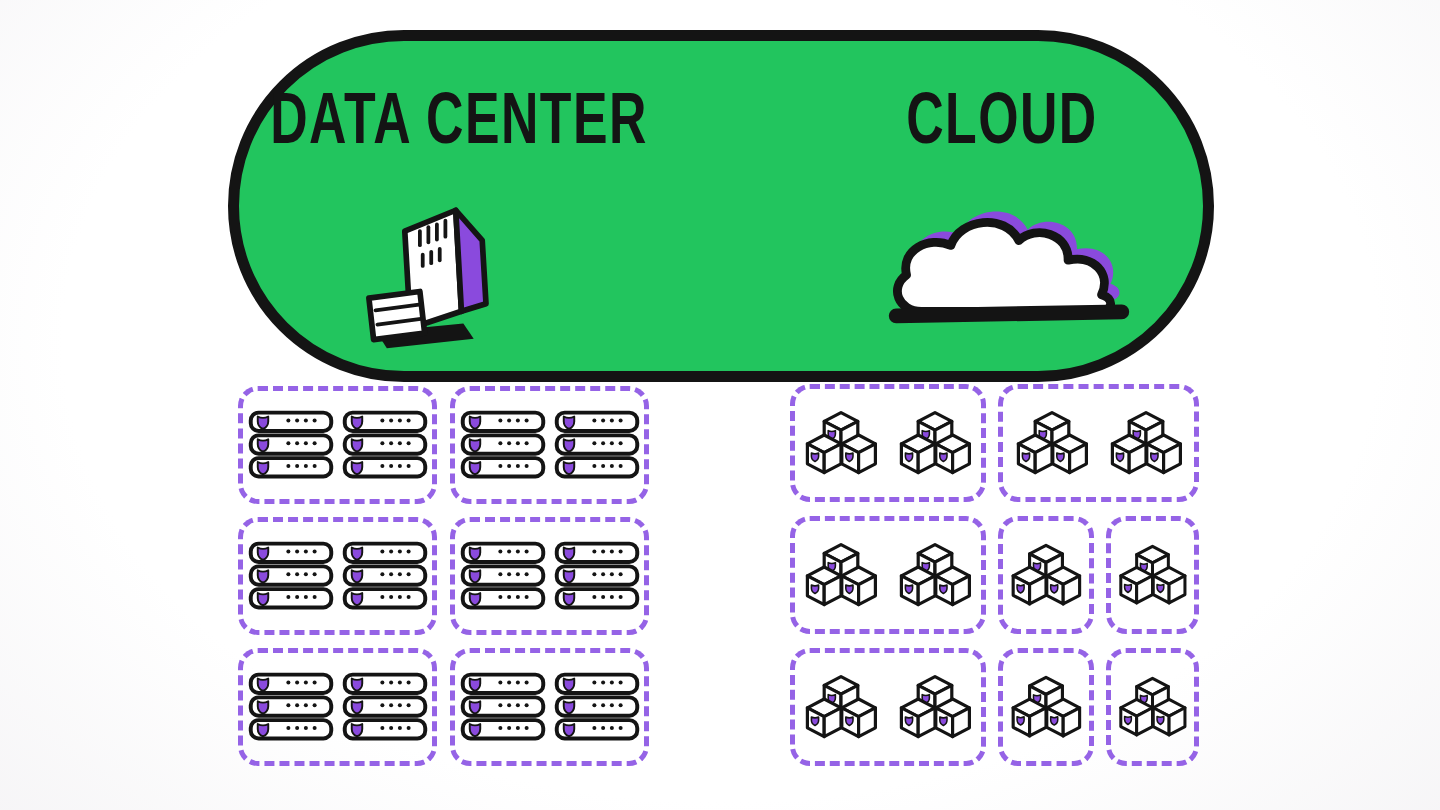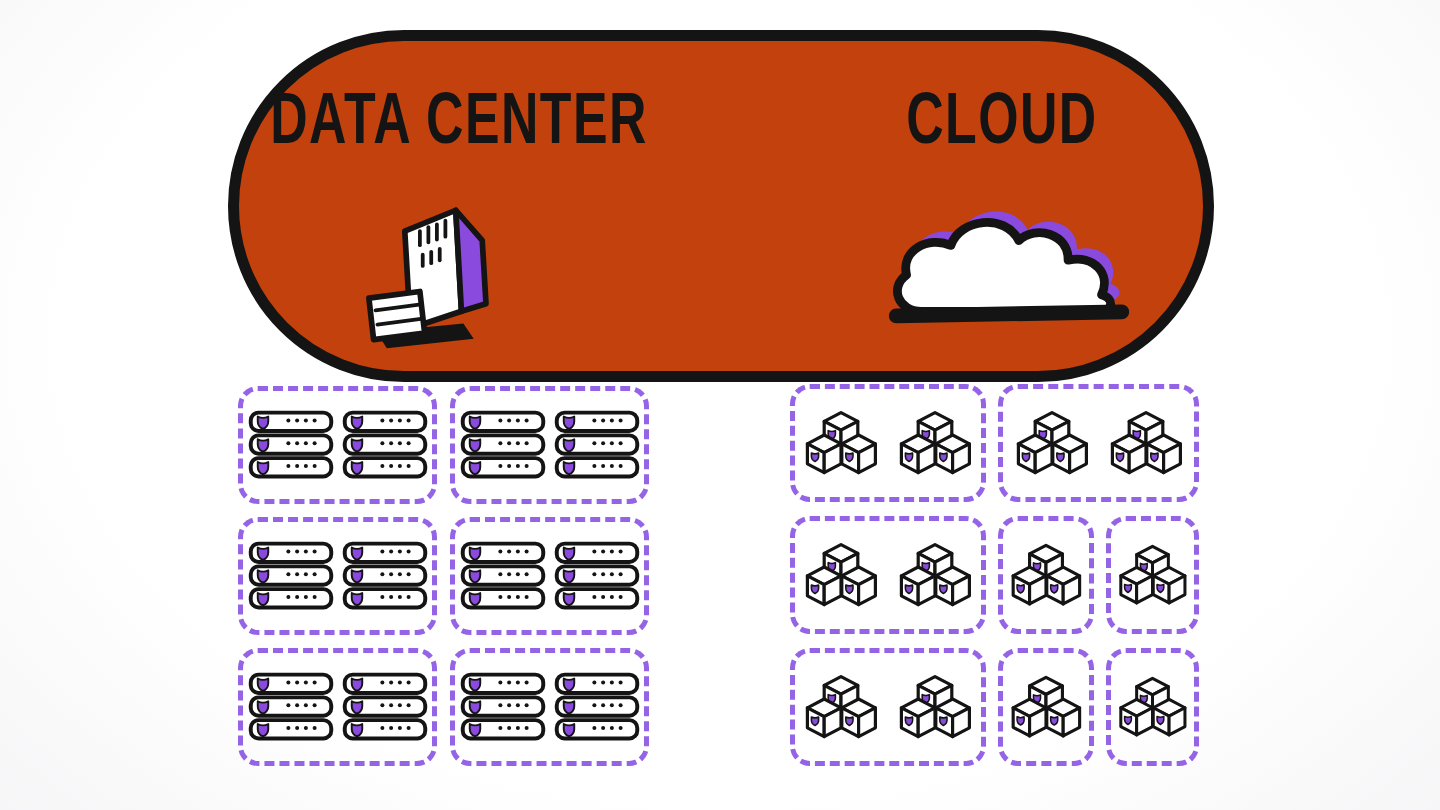--- a/index.html
+++ b/index.html
@@ -7,21 +7,21 @@
   body{
     position:relative;
     font-family:"Liberation Sans", sans-serif;
     background: radial-gradient(120% 150% at 50% 42%, #ffffff 38%, #f4f3f5 62%, #e4e3e6 84%, #d2d1d5 100%);
   }
   .stage{ position:absolute; inset:0; }
 
   
   .pill{
     position:absolute; left:228px; top:30px; width:986px; height:352px;
-    background:#c2410c; border:11px solid var(--outline); border-radius:176px;
+    background:#22c55e; border:11px solid var(--outline); border-radius:176px;
   }
   .pill-label{
     position:absolute; top:36px;
     font-weight:700; font-size:72px; letter-spacing:2px; color:var(--outline);
     white-space:nowrap; transform:translateX(-50%) scaleX(0.72);
     transform-origin:center top;
   }
   .label-dc{ left:220px; }
   .label-cloud{ left:763px; }
 

